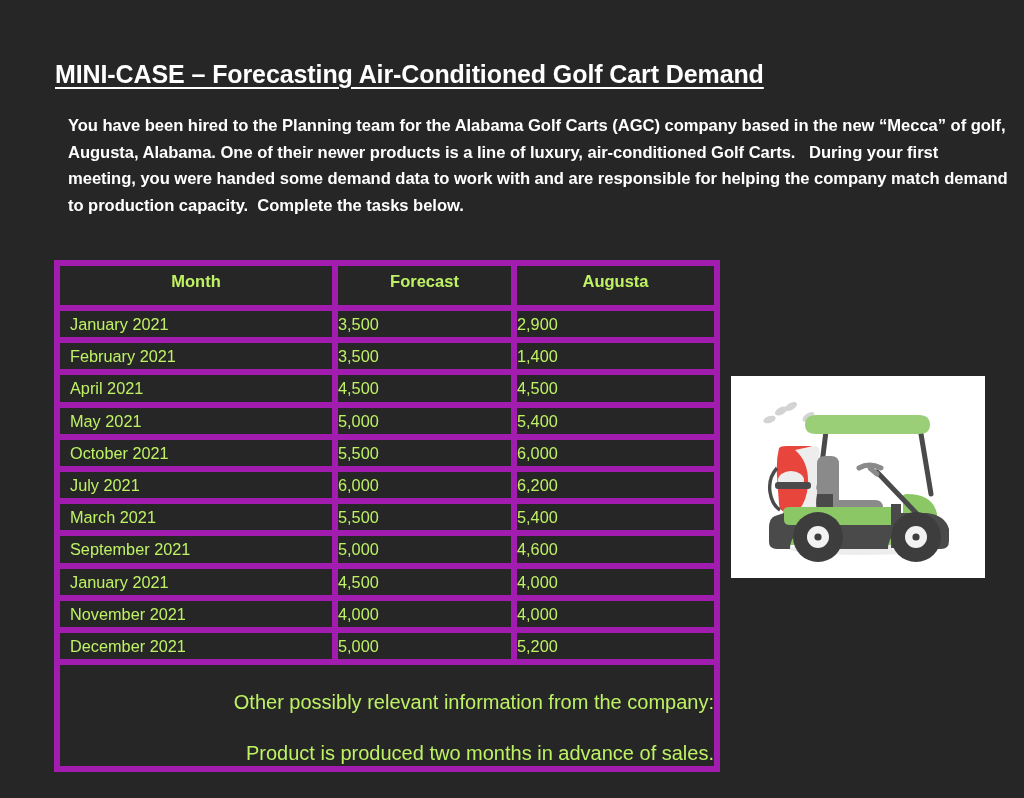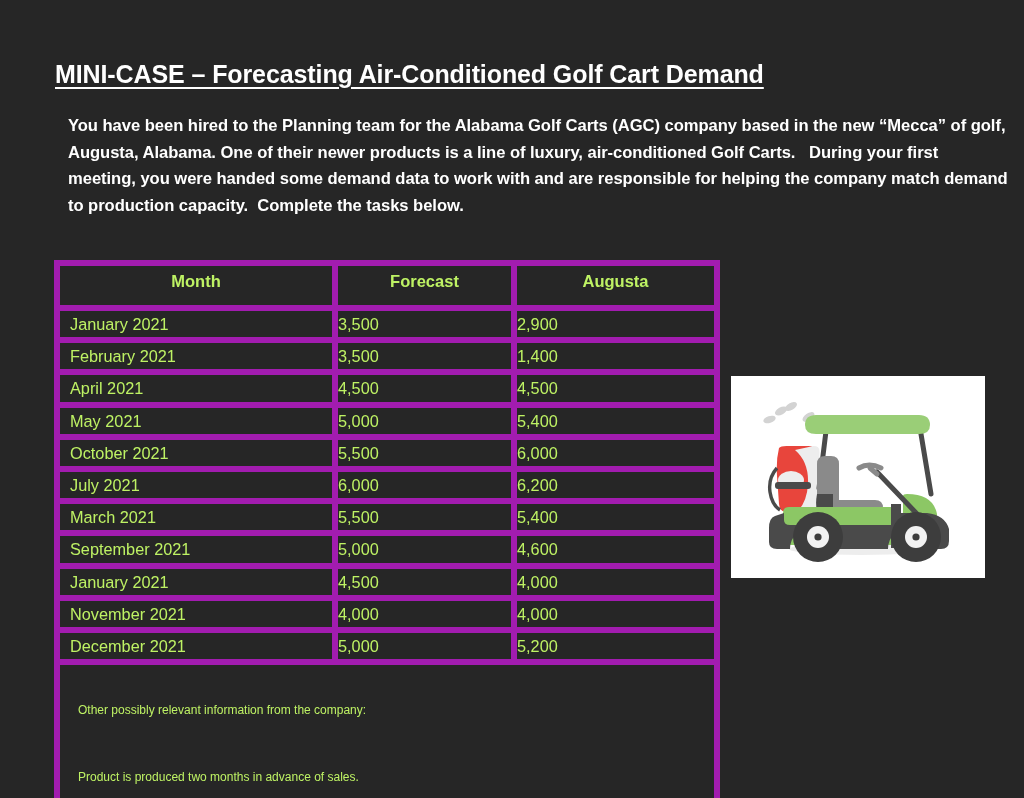--- a/index.html
+++ b/index.html
@@ -93,23 +93,24 @@
     text-align: left;
   }
 
   td.notes-cell {
     height: 155px;
     vertical-align: top;
     padding: 24px 0 0 10px;
     box-sizing: border-box;
   }
   .note-line {
-    font-size: 12px;
+    font-size: 20px;
     line-height: 26px;
-    margin: 8px;
+    margin: 0;
+    text-align: right;
   }
   .note-gap { height: 25px; }
 
   
   .image-panel {
     position: absolute;
     left: 731px;
     top: 376px;
     width: 254px;
     height: 202px;

